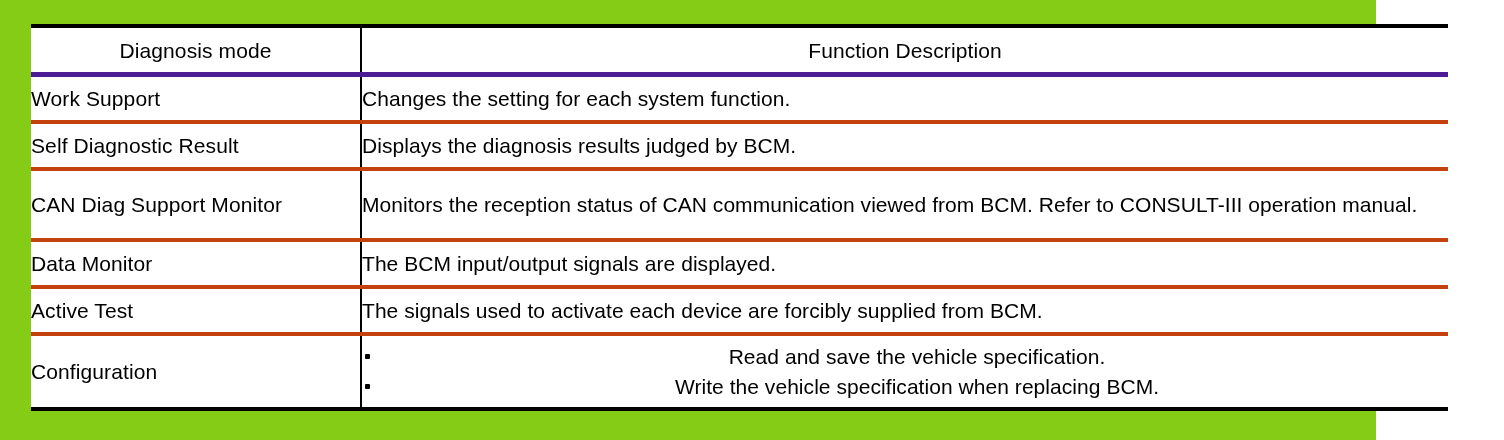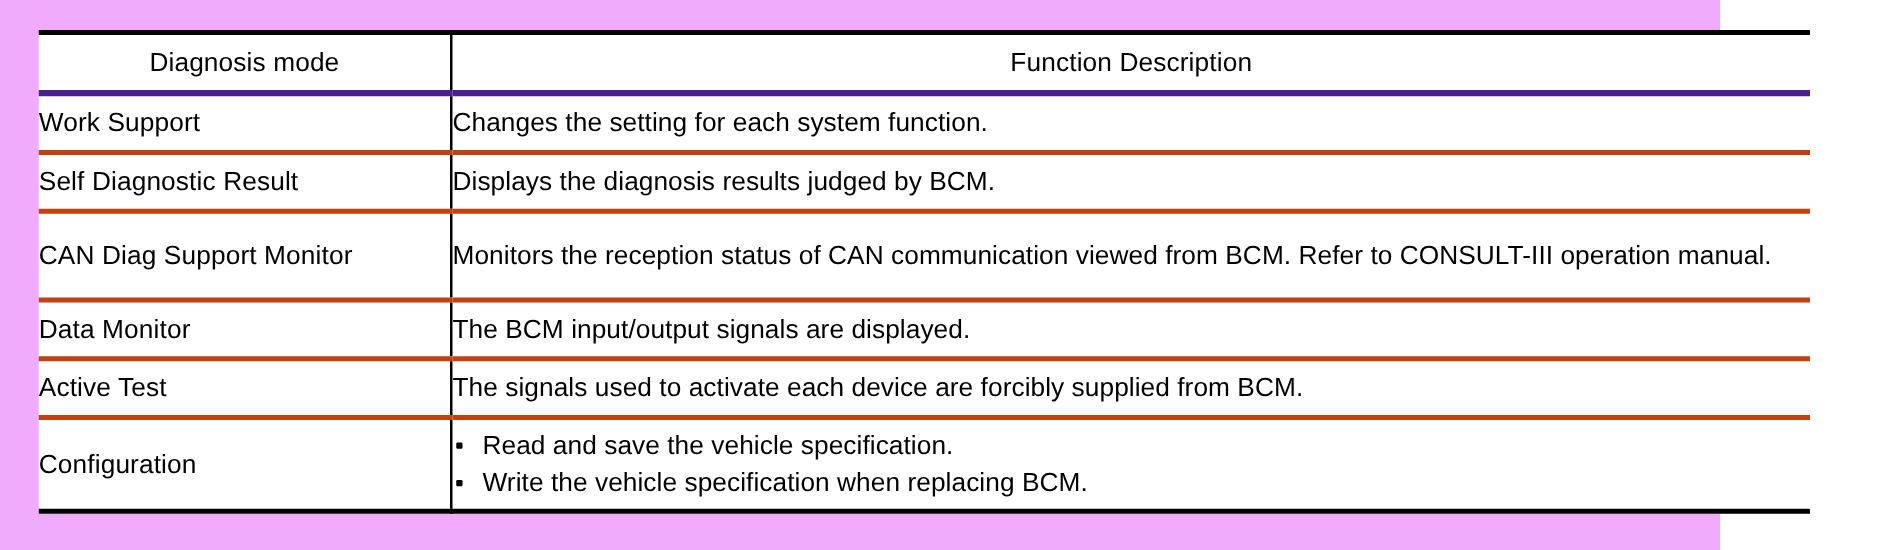--- a/index.html
+++ b/index.html
@@ -12,21 +12,21 @@
     height: 440px;
     font-family: "Liberation Sans", sans-serif;
     color: #000000;
     overflow: hidden;
   }
 
   #page {
     position: relative;
     width: 1376px;
     height: 440px;
-    background: #f0abfc;
+    background: #84cc16;
   }
 
   
   .diag-table-wrap {
     position: absolute;
     left: 31px;
     top: 24px;
     width: 1417px;
   }
 
@@ -107,20 +107,21 @@
   tr.row-tall .cell-desc { height: 67px; margin-top: 20px; }
 
   tr.row-config .cell-mode,
   tr.row-config .cell-desc { height: 71px; }
 
   
   ul.bullets {
     margin: 0;
     padding: 0;
     list-style: none;
+    text-align: center;
   }
   ul.bullets li {
     position: relative;
     padding-left: 24px;
     font-size: 21px;
     line-height: 30px;
     letter-spacing: 0.05px;
   }
   ul.bullets li .bullet-dot {
     position: absolute;

